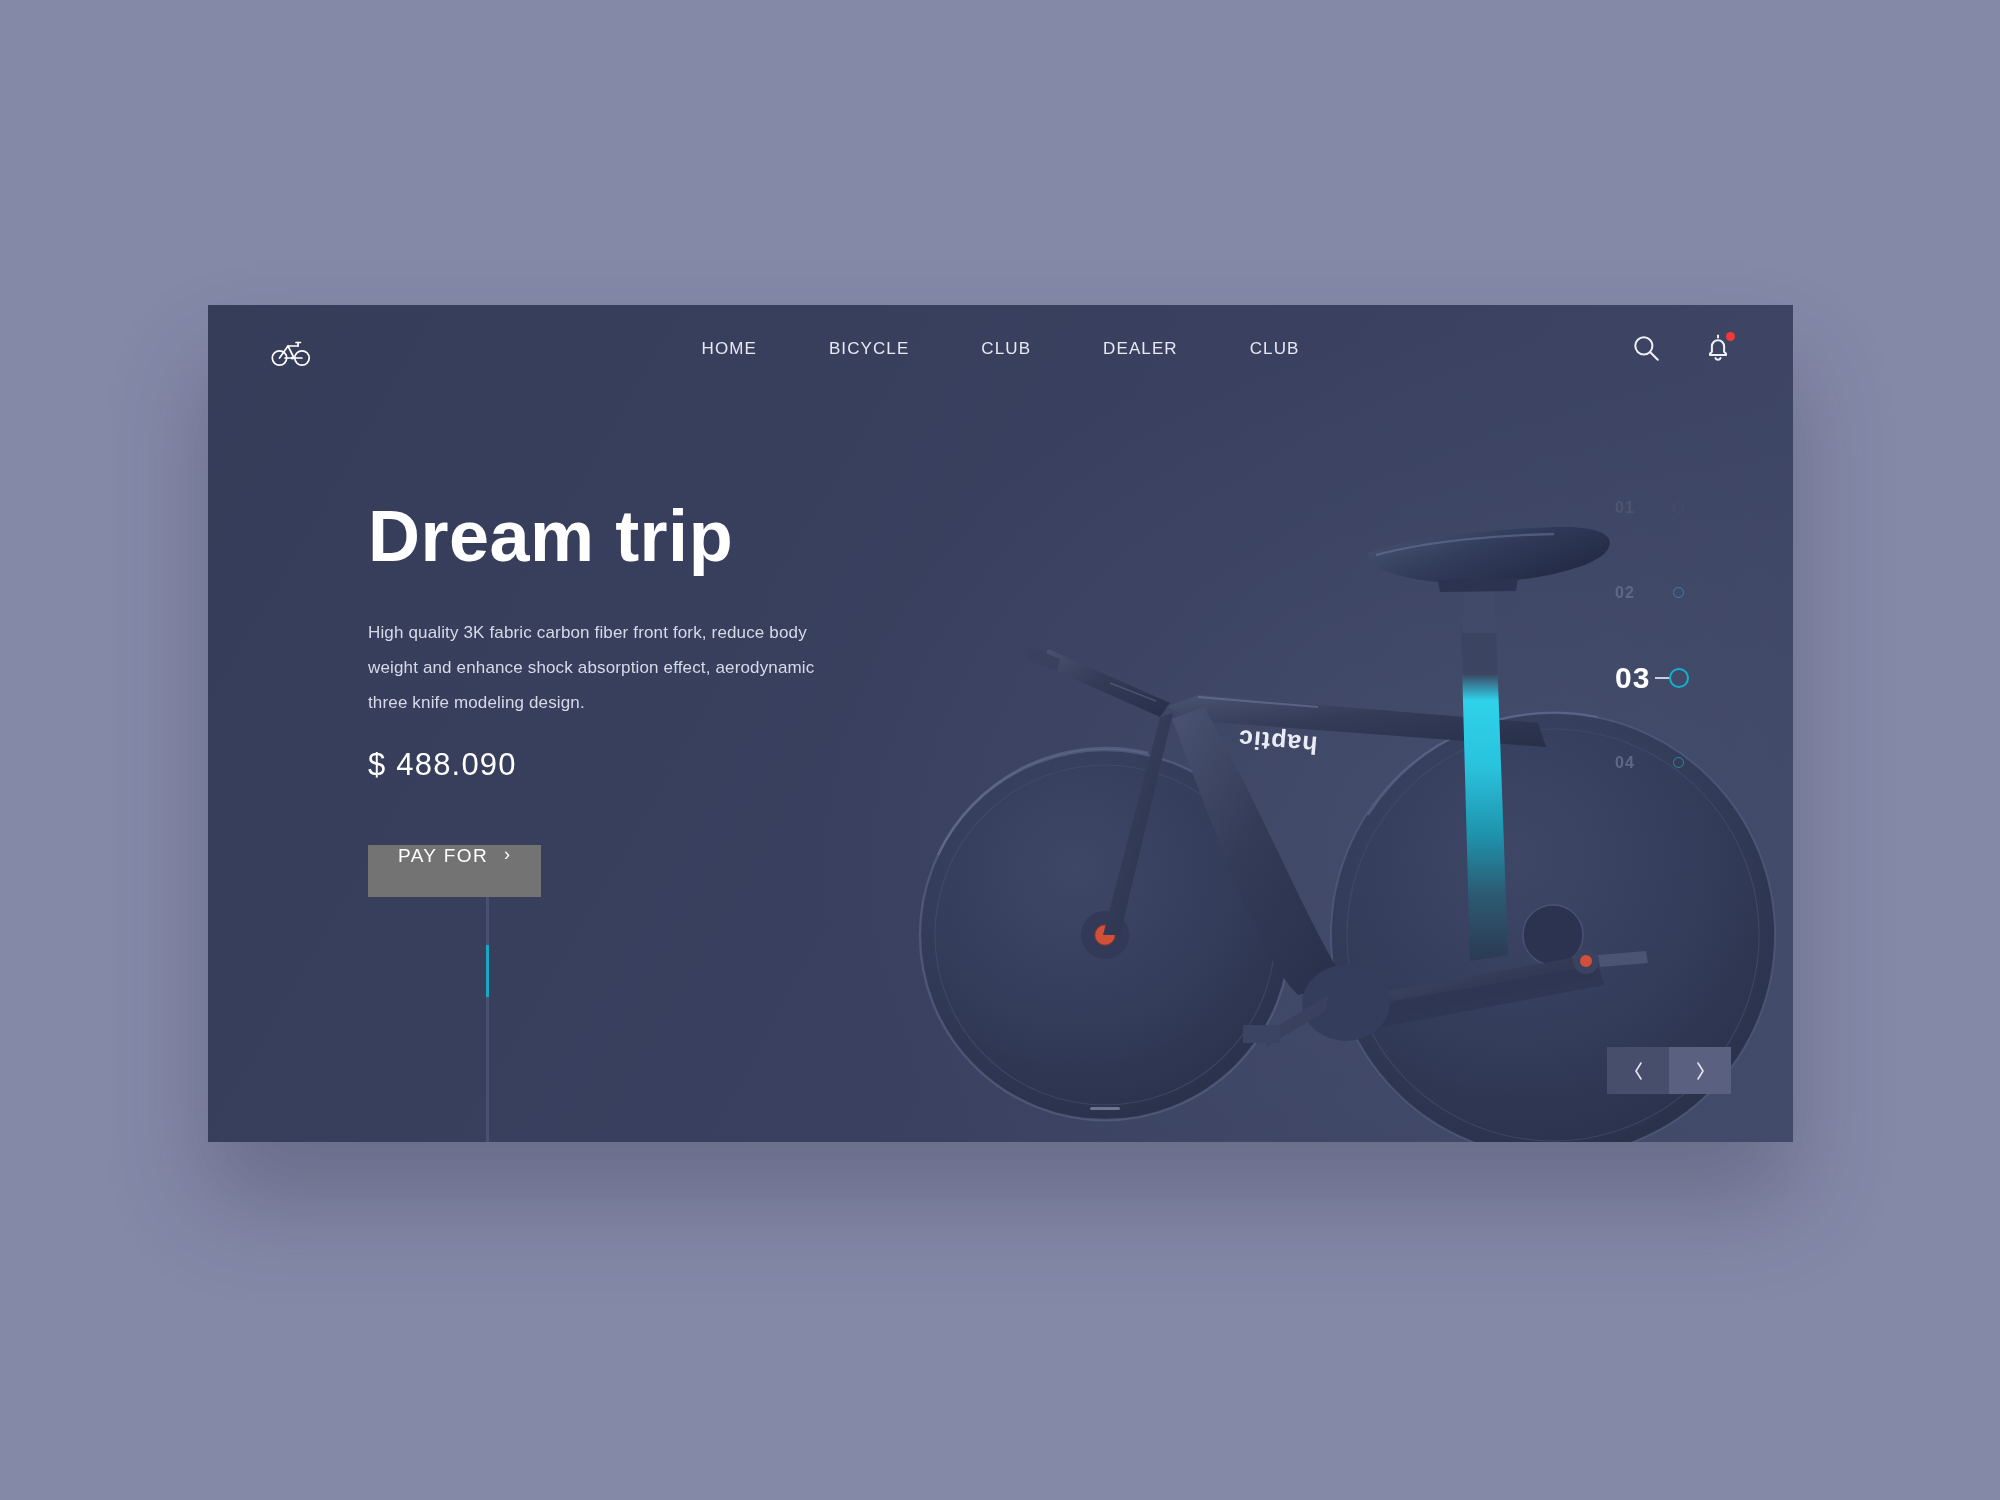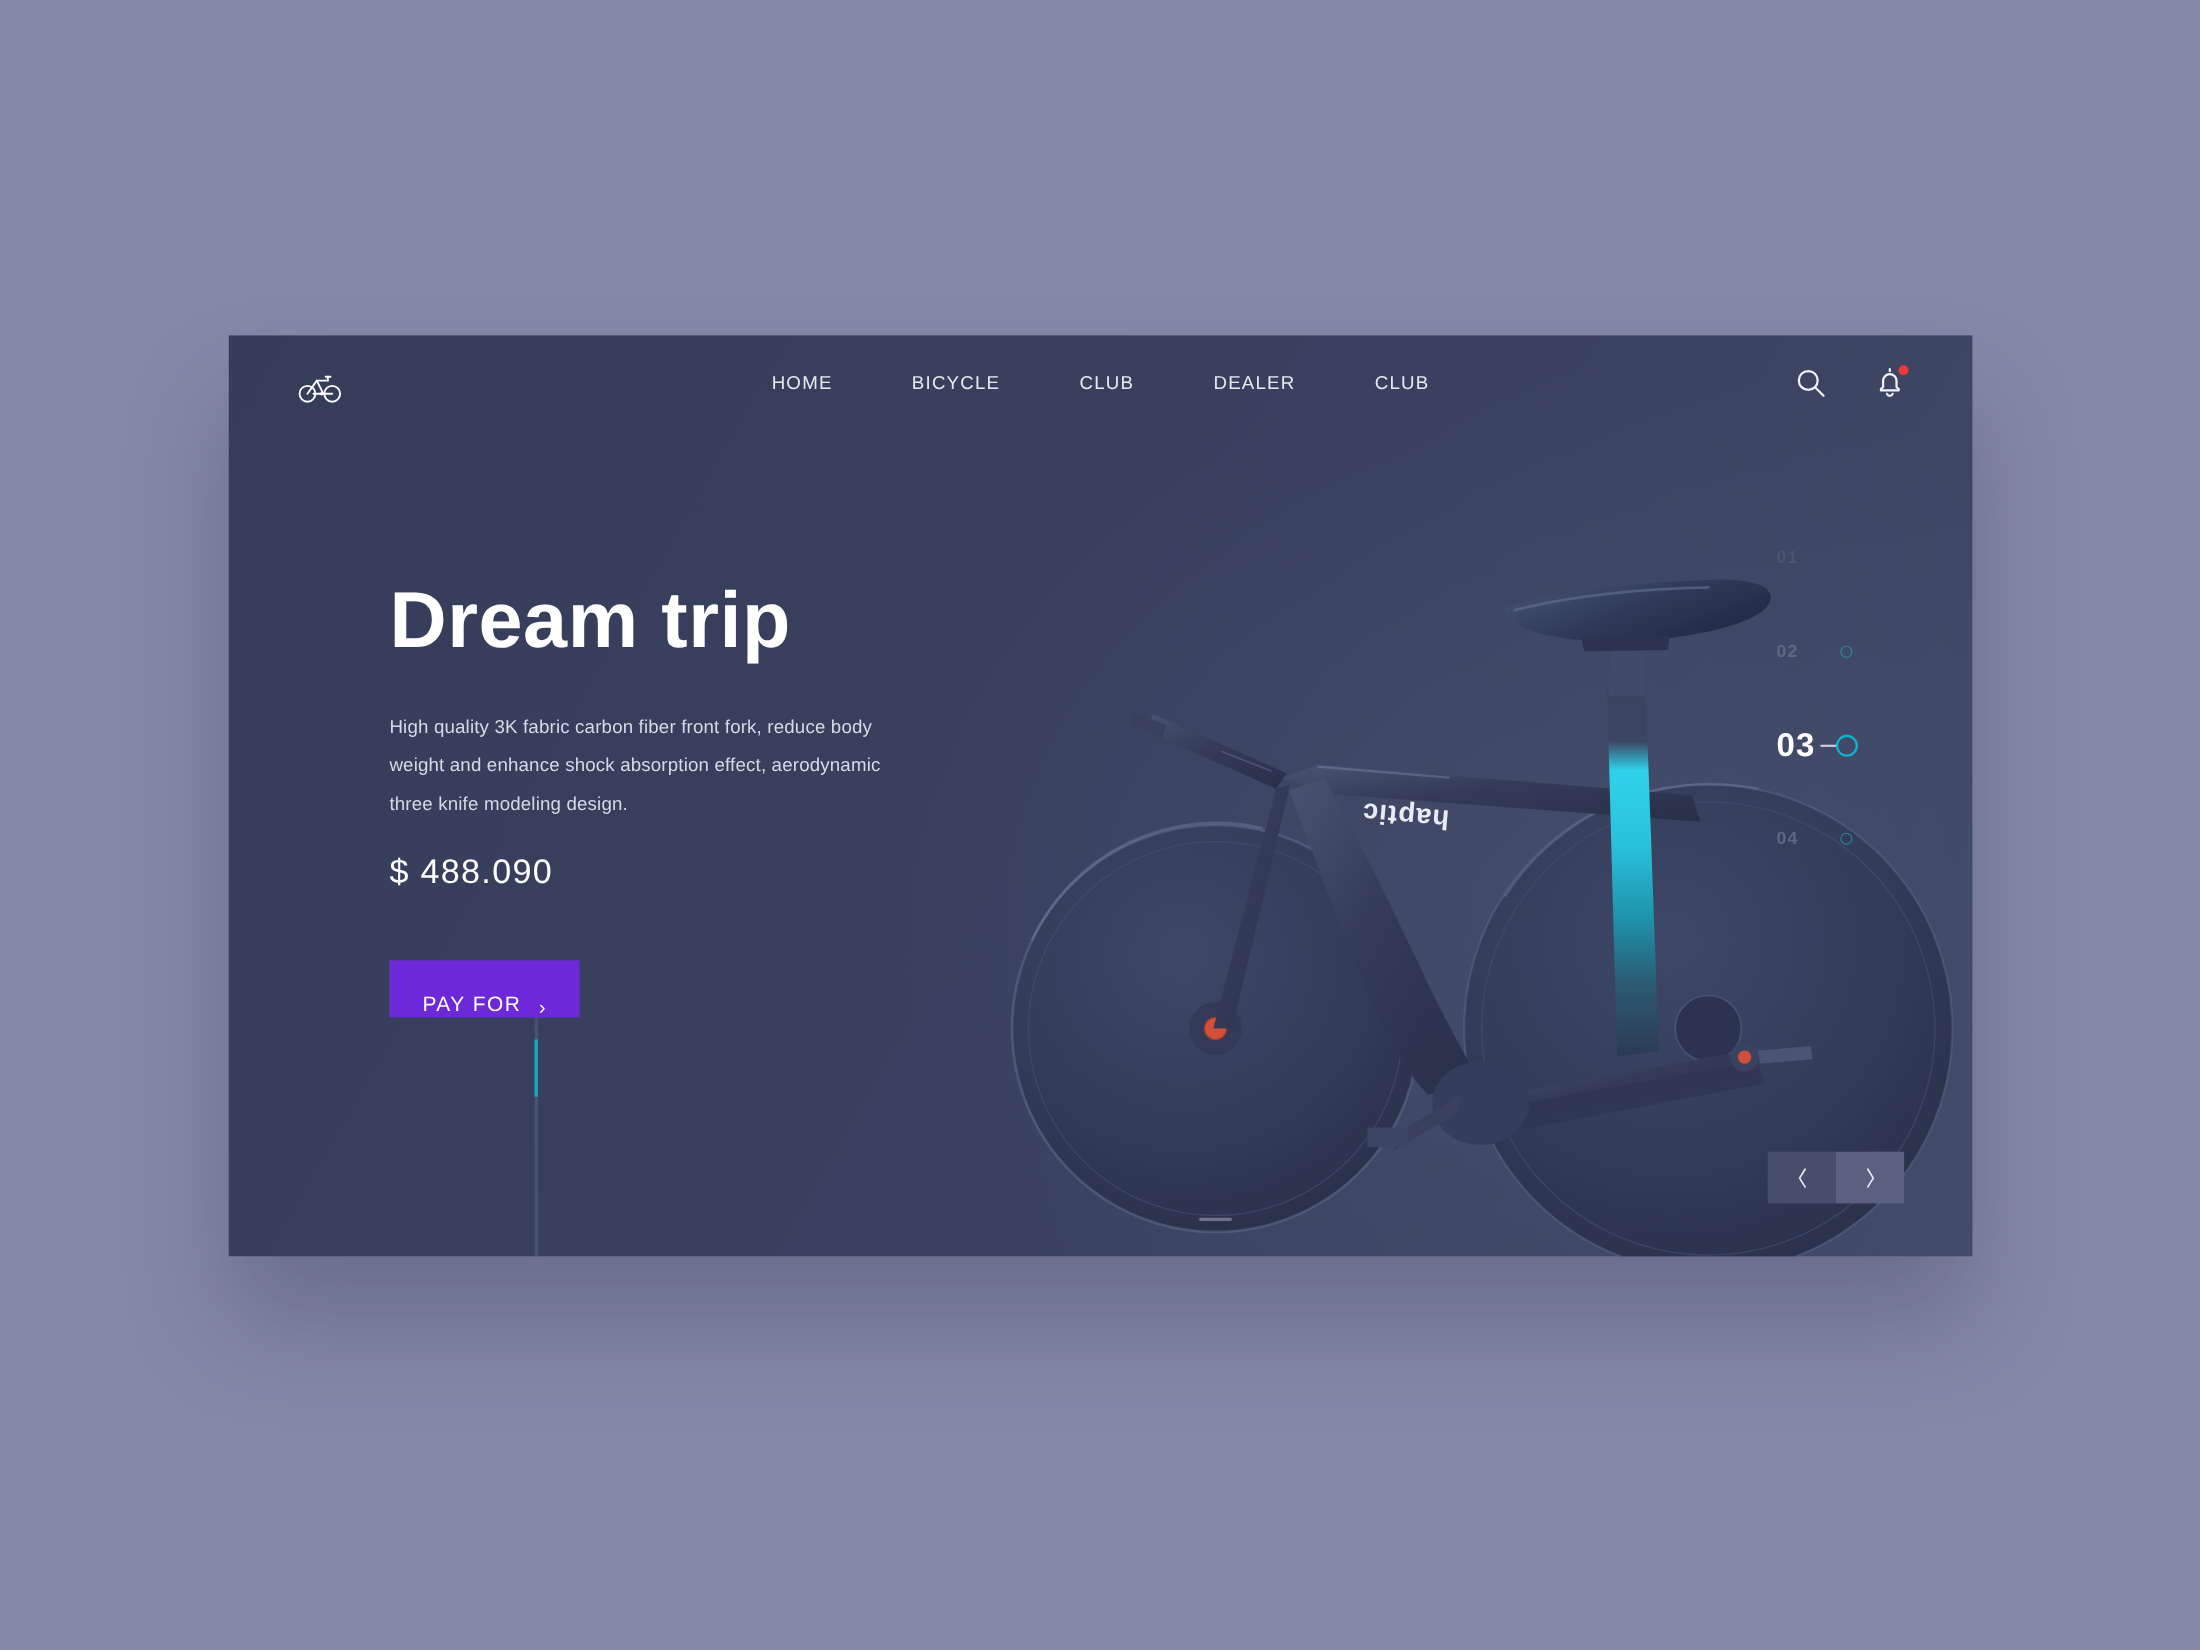--- a/index.html
+++ b/index.html
@@ -97,25 +97,24 @@
     right: -2px;
     top: -1px;
     width: 9px; height: 9px;
     border-radius: 50%;
     background: #f03a3a;
   }
 
   
   .content {
     position: absolute;
-    left: 146px;
+    left: 160px;
     top: 195px;
     width: 520px;
     z-index: 14;
-    margin-top: 28px;
   }
 
   .headline {
     font-size: 72px;
     font-weight: 700;
     color: #ffffff;
     letter-spacing: 0.5px;
     line-height: 1.0;
     margin-bottom: 44px;
   }
@@ -133,23 +132,23 @@
     margin-top: 26px;
     font-size: 31px;
     color: #ffffff;
     font-weight: 400;
     letter-spacing: 1.2px;
   }
 
   .pay-btn {
     margin-top: 62px;
     display: inline-flex;
-    align-items: flex-end;
+    align-items: flex-start;
     gap: 16px;
-    background: #6d28d9;
+    background: #737373;
     color: #ffffff;
     border: none;
     height: 52px;
     padding: 0 30px;
     font-size: 19px;
     letter-spacing: 1.4px;
     font-family: inherit;
     cursor: pointer;
   }
   .pay-arrow { font-size: 18px; line-height: 1; }

